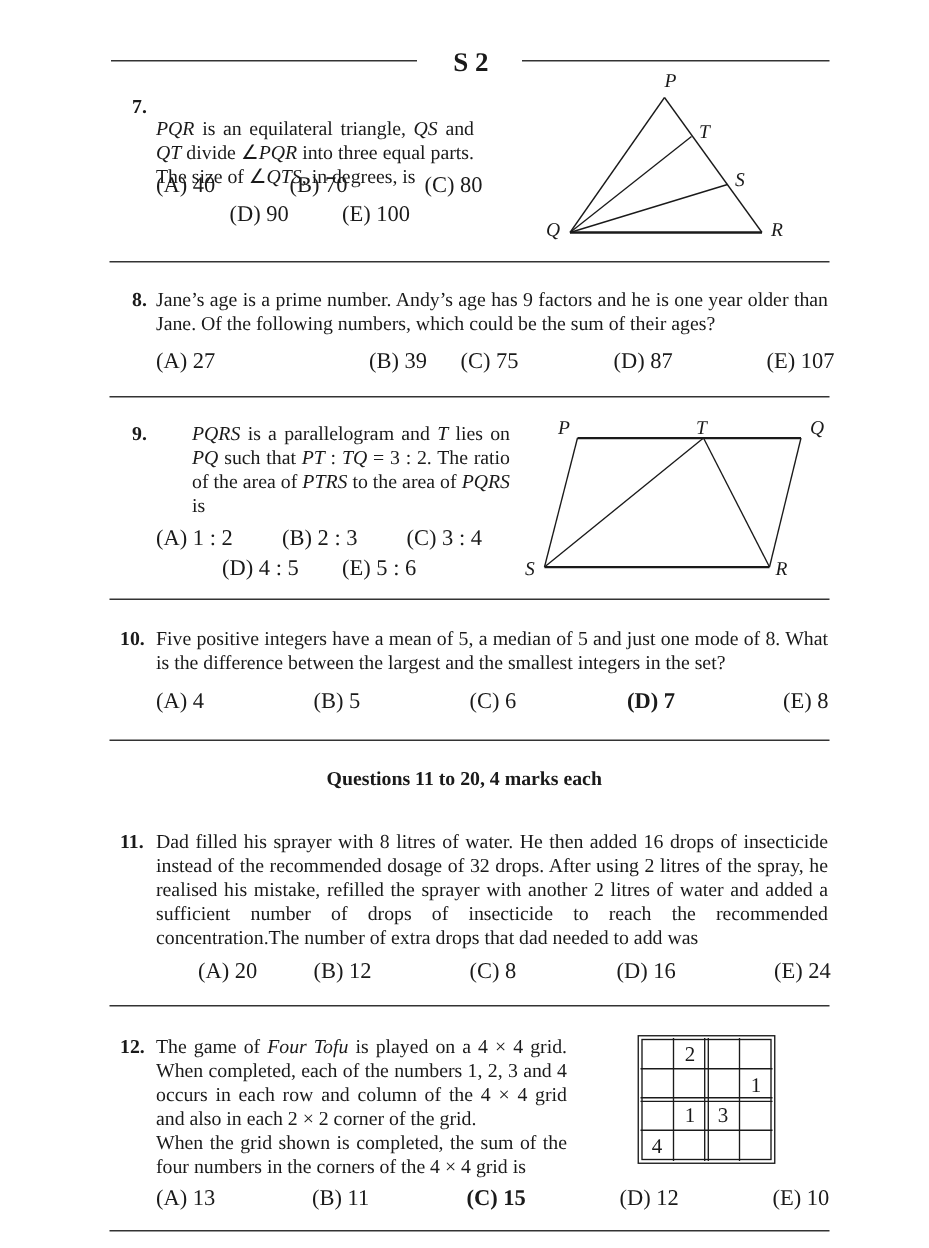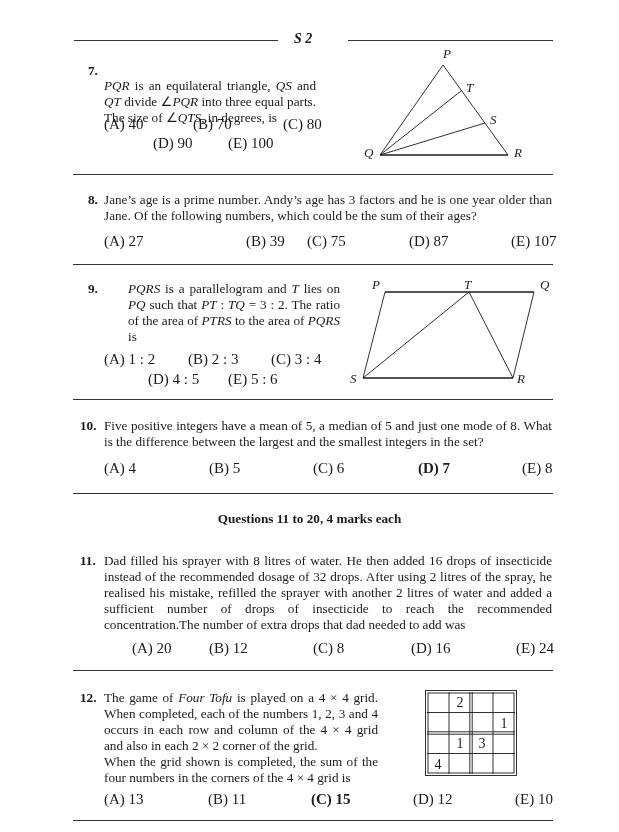--- a/index.html
+++ b/index.html
@@ -5,24 +5,23 @@
   html, body { margin: 0; padding: 0; background: #ffffff; }
   body {
     width: 619px; height: 832px; position: relative; overflow: hidden;
     font-family: "DejaVu Serif", "Liberation Serif", serif;
     color: #1a1a1a;
   }
   .abs { position: absolute; }
   .hr { position: absolute; left: 73px; width: 480px; height: 0; border-top: 1.6px solid #333; }
   .header-line { position: absolute; top: 40px; height: 0; border-top: 1.6px solid #333; }
   .page-label {
-    position: absolute; top: 31px; left: 294px; width: 40px; 
-    font-weight: bold; font-size: 14px;
+    position: absolute; top: 31px; left: 294px; width: 40px; text-align: center;
+    font-weight: bold; font-size: 18px;
     font-family: "Liberation Serif", serif;
-    font-style: italic;
   }
   .q {
     position: absolute; font-family: "Liberation Serif", serif;
     font-size: 13.2px; line-height: 16px; color: #1a1a1a;
   }
   .qnum { position: absolute; font-weight: bold; }
   .qtext { position: absolute; text-align: justify; }
   .qtext i { font-style: italic; }
   .opt {
     position: absolute; font-family: "Liberation Serif", serif;
@@ -107,21 +106,21 @@
       <text x="438" y="768.75" text-anchor="middle" class="grid-num">4</text>
       <text x="460" y="768.75" text-anchor="middle" class="grid-num"></text>
       <text x="482" y="768.75" text-anchor="middle" class="grid-num"></text>
       <text x="504" y="768.75" text-anchor="middle" class="grid-num"></text>
     </g>
 </svg>
 
 <div class="hr" style="top:174px;"></div>
 
 <span class="q qnum" style="left:88px;top:192px;">8.</span>
-<div class="q qtext" style="left:104px;top:192px;width:448px;">Jane’s age is a prime number. Andy’s age has 3 factors and he is one year older than Jane. Of the following numbers, which could be the sum of their ages?</div>
+<div class="q qtext" style="left:104px;top:192px;width:448px;">Jane’s age is a prime number. Andy’s age has 9 factors and he is one year older than Jane. Of the following numbers, which could be the sum of their ages?</div>
 <span class="opt" style="left:104px;top:233px;">(A) 27</span>
 <span class="opt" style="left:206px;top:233px;margin-left:40px;">(B) 39</span>
 <span class="opt" style="left:307px;top:233px;">(C) 75</span>
 <span class="opt" style="left:409px;top:233px;">(D) 87</span>
 <span class="opt" style="left:511px;top:233px;">(E) 107</span>
 
 <div class="hr" style="top:264px;"></div>
 
 <span class="q qnum" style="left:88px;top:281px;">9.</span>
 <div class="q qtext" style="left:104px;top:281px;width:212px;margin-left:24px;"><i>PQRS</i> is a parallelogram and <i>T</i> lies on <i>PQ</i> such that <i>PT</i> : <i>TQ</i> = 3 : 2. The ratio of the area of <i>PTRS</i> to the area of <i>PQRS</i> is</div>

